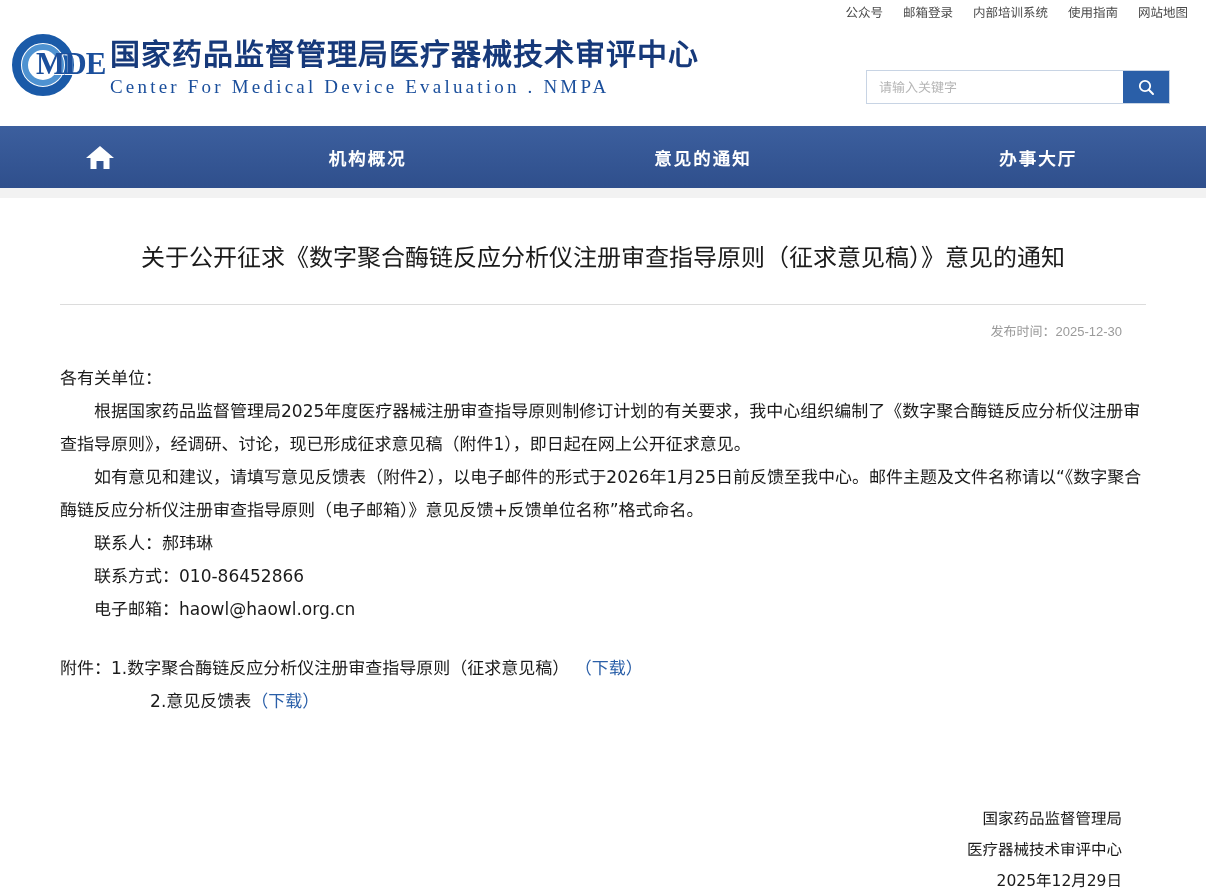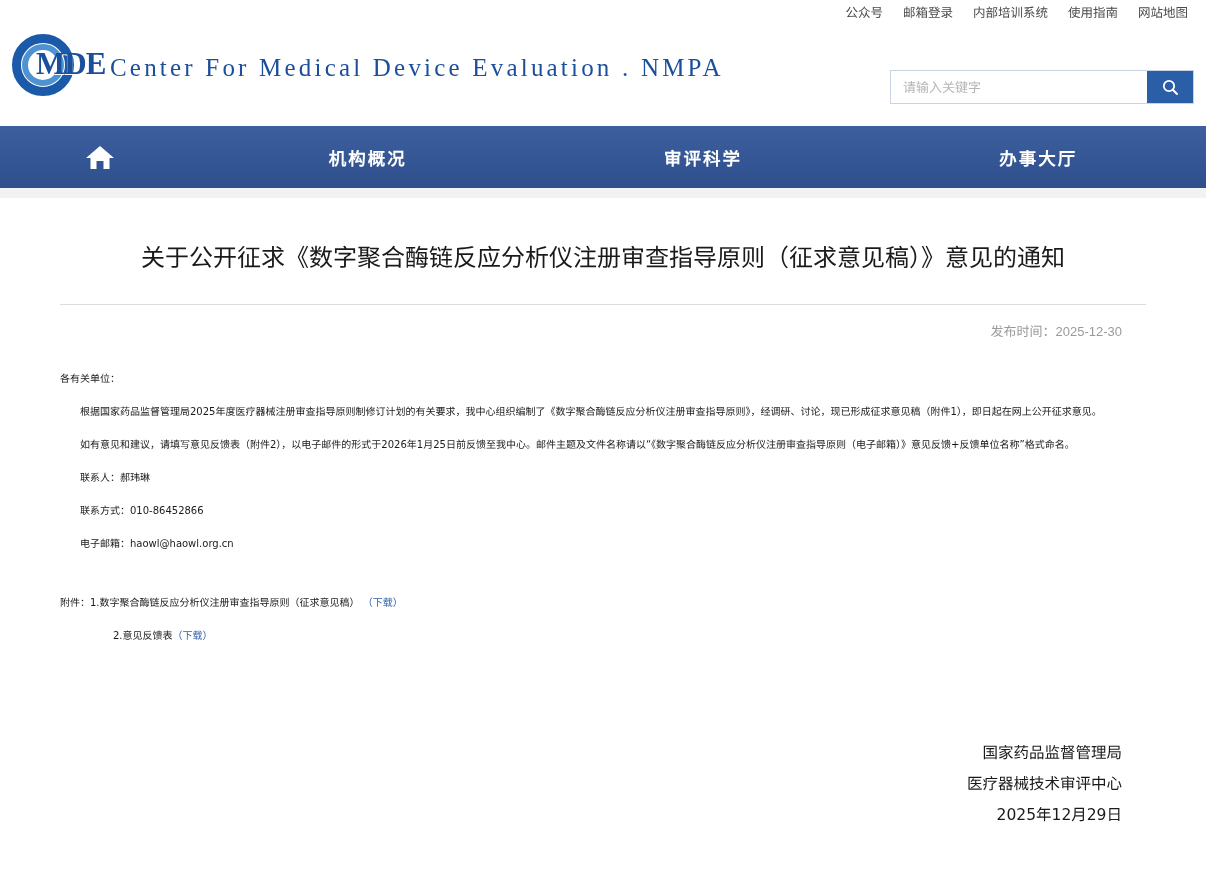--- a/index.html
+++ b/index.html
@@ -93,32 +93,32 @@
   .logo-cn {
     font-size: 30px;
     font-weight: bold;
     color: #16397a;
     letter-spacing: 1px;
     line-height: 38px;
     white-space: nowrap;
     font-family: "DejaVu Sans", "Liberation Sans", sans-serif;
   }
   .logo-en {
-    font-size: 25px;
+    font-size: 19px;
     color: #1b4f9c;
     letter-spacing: 3.2px;
     line-height: 26px;
     white-space: nowrap;
     font-family: "Liberation Serif", "DejaVu Serif", serif;
   }
 
   
   .search-box {
     position: absolute;
-    right: 12px;
+    right: 36px;
     top: 48px;
     display: flex;
     width: 304px;
     height: 34px;
     border: 1px solid #c8d4e4;
     box-sizing: border-box;
     background: #fff;
   }
   .search-box input {
     flex: 1;
@@ -193,21 +193,21 @@
     border-top: 1px solid #dcdcdc;
     margin: 0 0 0 0;
   }
   .pubtime {
     text-align: right;
     font-size: 13px;
     color: #9a9a9a;
     padding: 16px 24px 0 0;
   }
   .body-text {
-    font-size: 10px;
+    font-size: 17px;
     color: #1a1a1a;
     line-height: 33px;
     padding-top: 22px;
     font-family: "DejaVu Sans", "Liberation Sans", sans-serif;
   }
   .p-indent { text-indent: 2em; }
   .p-contact { padding-left: 2em; }
   .spacer-24 { height: 26px; }
   .attach-line { padding-left: 0; }
   .attach-sub { padding-left: 5.3em; }
@@ -240,20 +240,21 @@
   </div>
 
   <div class="header">
     <div class="logo-wrap">
       <div class="logo-mark">
         <div class="ring"></div>
         <div class="ring2"></div>
         <div class="mde">MDE</div>
       </div>
       <div class="logo-text">
+        <div class="logo-cn">国家药品监督管理局医疗器械技术审评中心</div>
         <div class="logo-en">Center For Medical Device Evaluation . NMPA</div>
       </div>
     </div>
 
     <div class="search-box">
       <input type="text" placeholder="请输入关键字" style="">
       <button class="search-btn">
         <svg width="18" height="18" viewBox="0 0 18 18">
           <circle cx="8" cy="8" r="5.2" fill="none" stroke="#ffffff" stroke-width="1.8"></circle>
           <line x1="11.8" y1="11.8" x2="16" y2="16" stroke="#ffffff" stroke-width="2" stroke-linecap="round"></line>
@@ -263,21 +264,21 @@
   </div>
 
   <div class="nav">
     <div class="nav-inner">
       <div class="nav-home">
         <svg width="30" height="27" viewBox="0 0 30 27">
           <path d="M15 2 L29 14 L24.5 14 L24.5 25 L18.5 25 L18.5 17 L11.5 17 L11.5 25 L5.5 25 L5.5 14 L1 14 Z" fill="#ffffff"></path>
         </svg>
       </div>
       <div class="nav-item">机构概况</div>
-      <div class="nav-item">审评科学</div>
+      <div class="nav-item">意见的通知</div>
       <div class="nav-item">办事大厅</div>
     </div>
   </div>
 
   <div class="content-gap"></div>
 
   <div class="article">
     <div class="article-title">关于公开征求《数字聚合酶链反应分析仪注册审查指导原则（征求意见稿）》意见的通知</div>
     <hr class="title-rule">
 

